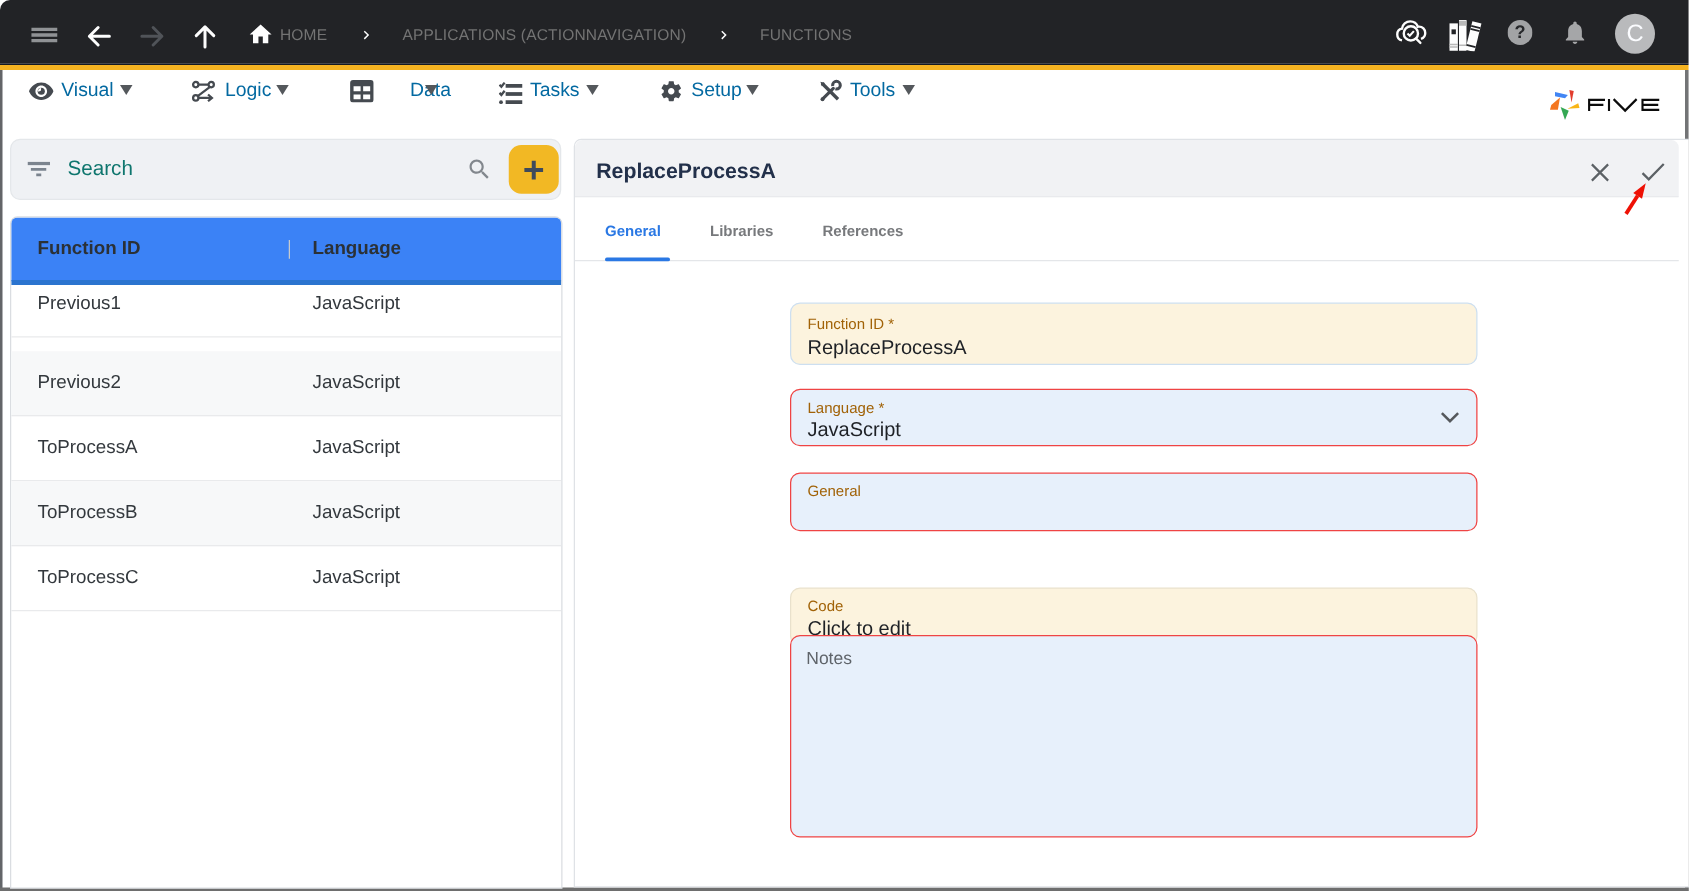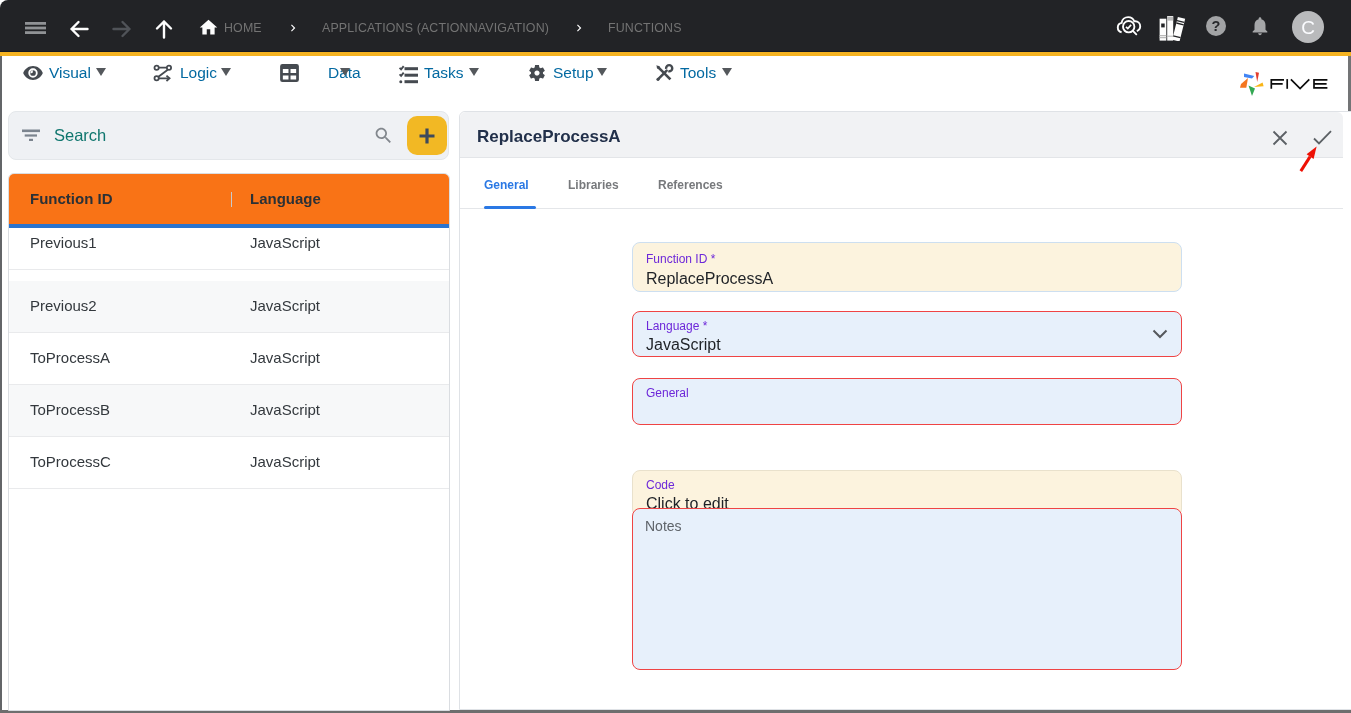--- a/index.html
+++ b/index.html
@@ -21,21 +21,21 @@
   
   #menubar { left:2px; top:56px; width:1347px; height:56px; background:#fff; }
   .mlab { position:absolute; top:64px; font-size:15.5px; color:#0369a1; }
   .mcar { position:absolute; top:68px; width:0; height:0; border-left:5.5px solid transparent; border-right:5.5px solid transparent; border-top:8.3px solid #54585c; }
 
   
   #searchcard { left:8px; top:111px; width:441px; height:49px; background:#eff1f4; border:1px solid #e4e7ea; border-radius:8px; }
   #searchtxt { left:54px; top:126px; font-size:16.5px; color:#0f766e; position:absolute; }
   #plusbtn { left:407px; top:116px; width:40px; height:39px; background:#f2b824; border-radius:10px; position:absolute; }
   #listcard { left:8px; top:173px; width:442px; height:538px; background:#fff; border:1px solid #dadde1; border-top-left-radius:6px; border-top-right-radius:6px; overflow:hidden; }
-  #lhead { position:absolute; left:0; top:0; width:440px; height:51px; background:#f97316; }
+  #lhead { position:absolute; left:0; top:0; width:440px; height:51px; background:#3b82f6; }
   #lhead .hcell { position:absolute; top:16px; font-size:15px; font-weight:bold; color:#2b3136; }
   #hdiv { position:absolute; left:222px; top:18px; width:1px; height:15px; background:#c6cacd; }
   #blueline { position:absolute; left:0; top:50px; width:440px; height:4px; background:#2b74cf; }
   .lrow { position:absolute; left:0; width:440px; height:52px; border-bottom:1px solid #e9eaec; font-size:15px; color:#33383d; }
   .lrow .c1 { position:absolute; left:21px; top:16px; }
   .lrow .c2 { position:absolute; left:241px; top:16px; }
   .rowalt { background:#f7f8f9; }
   #lfoot { position:absolute; left:0; top:483px; width:440px; height:54px; background:#eff1f3; border-top:1px solid #e0e2e5; }
   #lfoot span { position:absolute; right:16px; top:20px; font-size:14px; font-weight:bold; color:#2b3136; }
 
@@ -43,21 +43,21 @@
   #rightcard { left:459px; top:111px; width:1046px; height:599px; background:#fff; border:1px solid #dfe2e6; border-radius:6px 6px 0 0; }
   #rhead { position:absolute; left:0; top:0; width:883px; height:46px; background:#f1f2f4; border-bottom:1px solid #e3e5e8; border-radius:6px 6px 0 0; }
   #rtitle { position:absolute; left:17px; top:15px; font-size:17px; font-weight:bold; color:#22304a; }
   #tabs { position:absolute; left:0; top:46px; width:883px; height:51px; border-bottom:1px solid #e4e6e9; }
   .tab { position:absolute; top:20px; font-size:12px; font-weight:bold; color:#77797c;text-align:right; }
   #tab1 { left:24px; color:#2a78e4; }
   #tabline { position:absolute; left:24px; top:48px; width:52px; height:3px; background:#2a78e4; border-radius:2px; }
 
   
   .field { position:absolute; left:172px; width:550px; border-radius:8px; }
-  .flabel { position:absolute; left:13px; top:7px; font-size:12px; color:#6d28d9; }
+  .flabel { position:absolute; left:13px; top:7px; font-size:12px; color:#a16207; }
   .fvalue { position:absolute; left:13px; top:24px; font-size:16px; color:#1e2126; }
   .cream { background:#fcf3de; border:1px solid #e9e1cc; }
   .blue  { background:#e7f0fb; border:1px solid #ef4444; }
 </style>
 </head>
 <body>
 <div class="abs" id="topbar"></div>
 <div class="abs" id="topnavyline"></div>
 <div class="abs" id="yellowline"></div>
 <div class="abs" id="menubar"></div>

